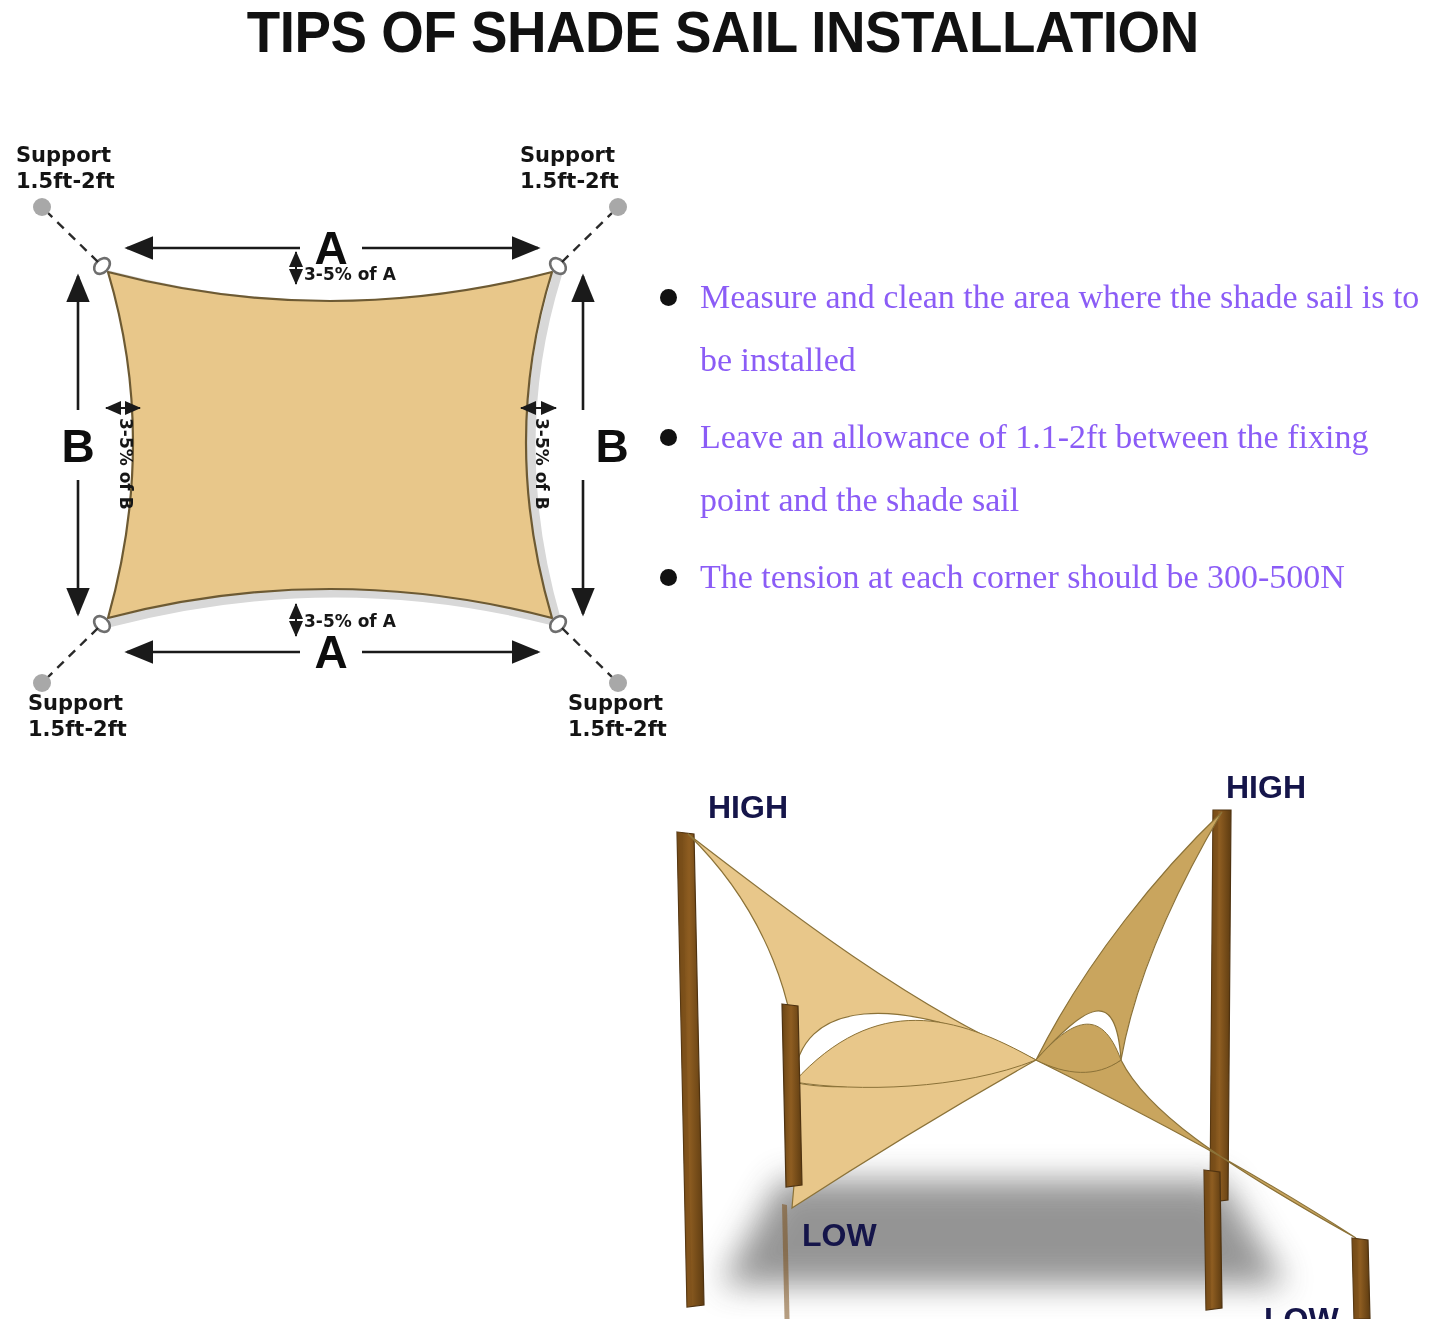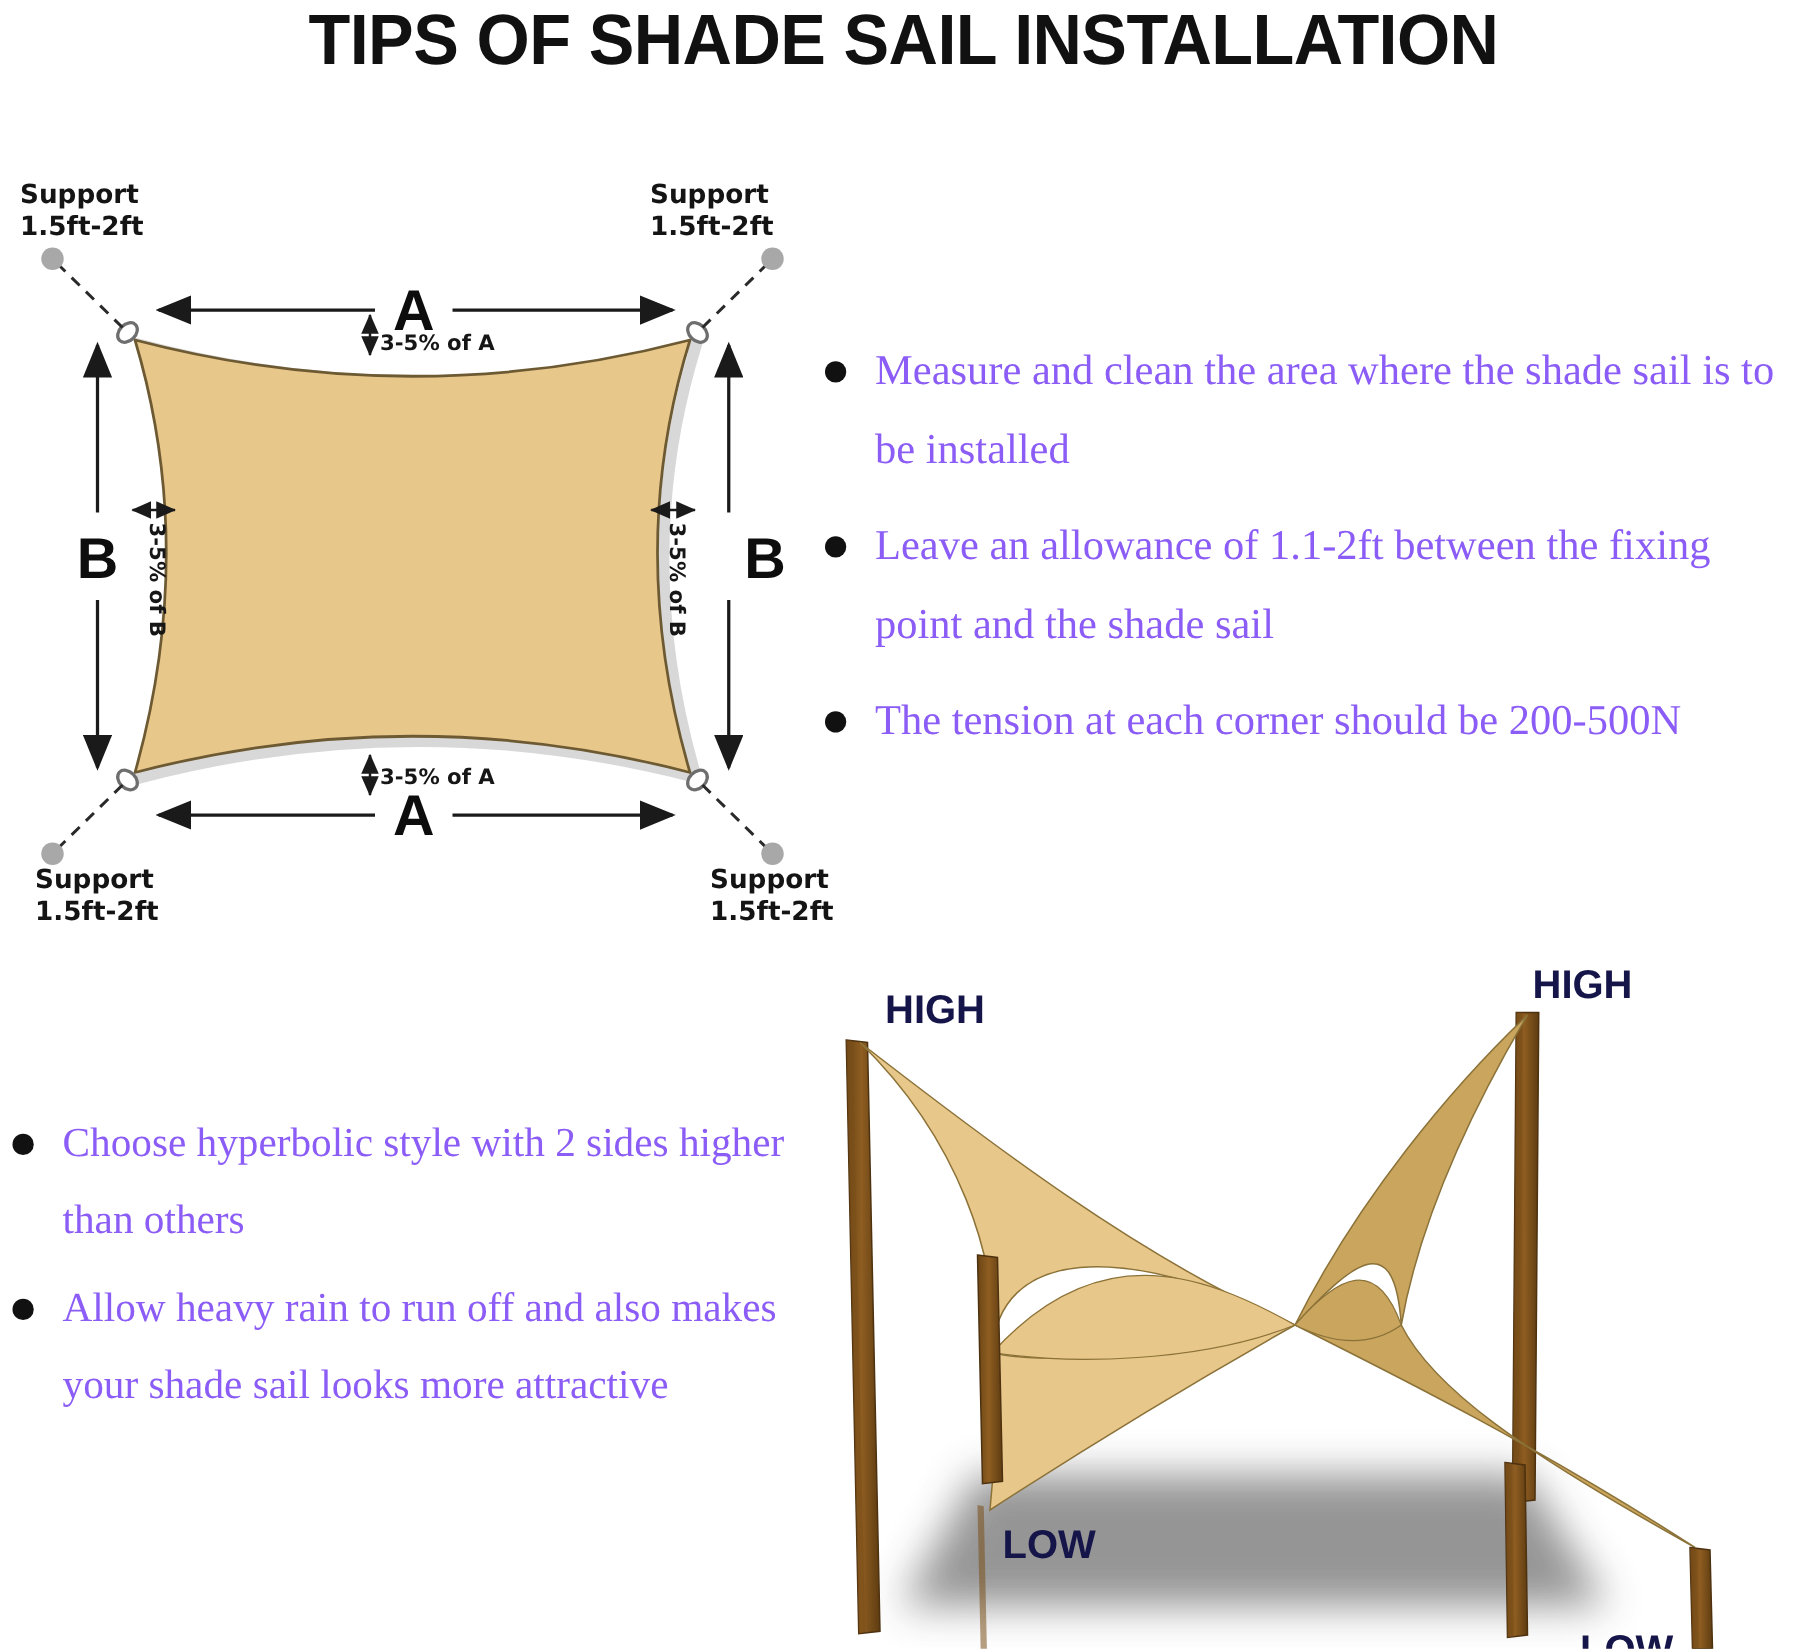--- a/index.html
+++ b/index.html
@@ -255,30 +255,26 @@
       <g>
         <text class="support-label" x="568" y="570">Support</text>
         <text class="support-label" x="568" y="596">1.5ft-2ft</text>
       </g>
     </svg>
   </div>
 
   <ul id="top-bullets" class="bullet-list">
     <li class="bullet-item">Measure and clean the area where the shade sail is to be installed</li>
     <li class="bullet-item">Leave an allowance of 1.1-2ft between the fixing point and the shade sail</li>
-    <li class="bullet-item">The tension at each corner should be 200-500N</li>
+    <li class="bullet-item">The tension at each corner should be 300-500N</li>
   </ul>
 </div>
 
 <div id="bottom-section">
 
-  <ul id="bottom-bullets" class="bullet-list">
-    <li class="bullet-item">Choose hyperbolic style with 2 sides higher than others</li>
-    <li class="bullet-item">Allow heavy rain to run off and also makes your shade sail looks more attractive</li>
-  </ul>
 
   <div id="hyperbolic-diagram">
     <svg width="805" height="559" viewBox="0 0 805 559">
       <defs>
         <filter id="shadowBlur" x="-30%" y="-60%" width="160%" height="220%">
           <feGaussianBlur stdDeviation="16"></feGaussianBlur>
         </filter>
         <linearGradient id="postGrad" x1="0" y1="0" x2="1" y2="0">
           <stop offset="0%" stop-color="#6B4514"></stop>
           <stop offset="45%" stop-color="#8E5D21"></stop>

